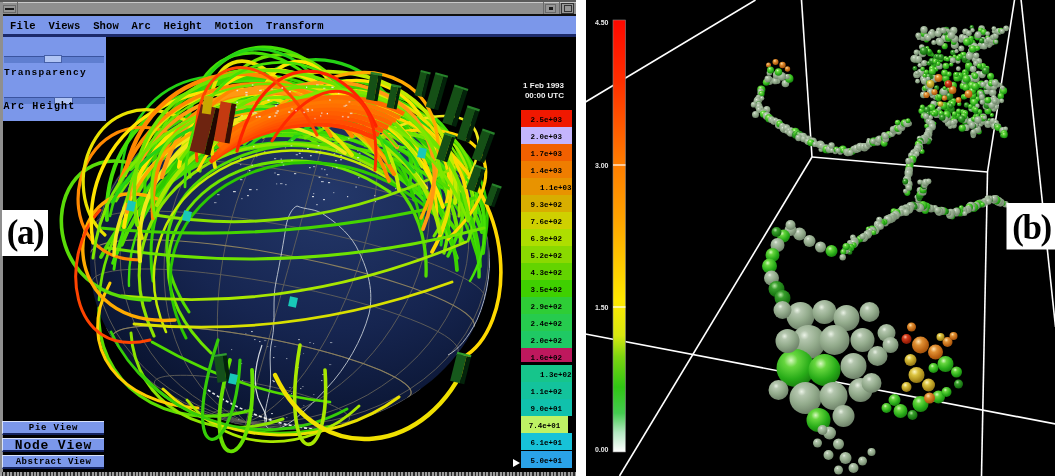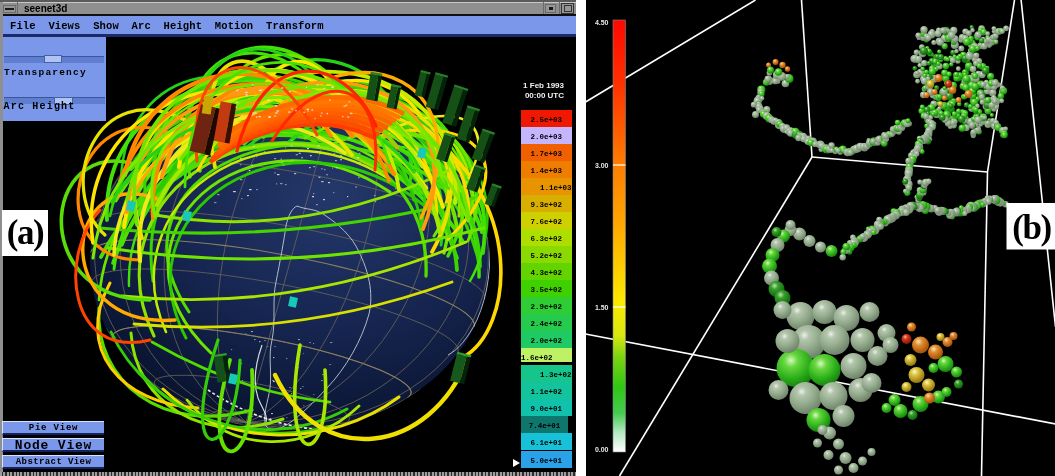--- a/index.html
+++ b/index.html
@@ -457,21 +457,20 @@
       <rect x="333.6" y="153.0" width="1.6" height="1.3" fill="#dfe4e8" opacity="0.55"></rect>
       <rect x="282.7" y="164.5" width="1.6" height="1.3" fill="#dfe4e8" opacity="0.56"></rect>
       <rect x="332.0" y="167.5" width="1.0" height="1.3" fill="#dfe4e8" opacity="0.51"></rect>
 </svg>
 
 <div style="position:absolute;left:0;top:0;width:576px;height:2px;background:#5a5a5a"></div>
 <div style="position:absolute;left:0;top:2px;width:576px;height:12px;background:#8f8f8f;border-top:1px solid #c8c8c8"></div>
 <div style="position:absolute;left:2.5px;top:4.5px;width:13px;height:8px;background:#969696;border:1px solid #6a6a6a"></div>
 <div style="position:absolute;left:5px;top:7.5px;width:9px;height:2.5px;background:#1a1a1a"></div>
 <div style="position:absolute;left:16.5px;top:2px;width:1px;height:12px;background:#6a6a6a"></div>
-<div style="position:absolute;left:24px;top:3px;width:200px;height:11px;font:bold 10px 'Liberation Sans';color:#000;line-height:11px">seenet3d</div>
 <div style="position:absolute;left:543px;top:2px;width:1px;height:12px;background:#6a6a6a"></div>
 <div style="position:absolute;left:545px;top:4px;width:11px;height:9px;background:#969696;border:1px solid #6a6a6a"></div>
 <div style="position:absolute;left:549px;top:7px;width:4px;height:3px;background:#1a1a1a"></div>
 <div style="position:absolute;left:559px;top:2px;width:1px;height:12px;background:#6a6a6a"></div>
 <div style="position:absolute;left:561px;top:3px;width:13px;height:11px;background:#969696;border:1px solid #333"></div>
 <div style="position:absolute;left:563.5px;top:5px;width:8px;height:7px;border:1.5px solid #333"></div>
 <div style="position:absolute;left:0;top:14px;width:576px;height:2px;background:#101010"></div>
 <div style="position:absolute;left:0;top:16px;width:576px;height:18px;background:#7b97ea"></div>
 <div class="mono" style="position:absolute;left:10px;top:16px;height:18px;line-height:21px;font-size:10.5px;letter-spacing:0.1px">File&nbsp;&nbsp;Views&nbsp;&nbsp;Show&nbsp;&nbsp;Arc&nbsp;&nbsp;Height&nbsp;&nbsp;Motion&nbsp;&nbsp;Transform</div>
 <div style="position:absolute;left:0;top:34px;width:576px;height:2.5px;background:#1c2a6a"></div>
@@ -499,25 +498,25 @@
     <div style="position:absolute;left:521px;top:177.7px;width:50.5px;height:17.05px;background:#e89300;color:#000;font:bold 7.5px 'Liberation Mono',monospace;text-align:right;line-height:21px;letter-spacing:0px">1.1e+03</div>
     <div style="position:absolute;left:521px;top:194.8px;width:50.5px;height:17.05px;background:#d8ae00;color:#000;font:bold 7.5px 'Liberation Mono',monospace;text-align:center;line-height:21px;letter-spacing:0px">9.3e+02</div>
     <div style="position:absolute;left:521px;top:211.8px;width:50.5px;height:17.05px;background:#cfd000;color:#000;font:bold 7.5px 'Liberation Mono',monospace;text-align:center;line-height:21px;letter-spacing:0px">7.6e+02</div>
     <div style="position:absolute;left:521px;top:228.9px;width:50.5px;height:17.05px;background:#aede00;color:#000;font:bold 7.5px 'Liberation Mono',monospace;text-align:center;line-height:21px;letter-spacing:0px">6.3e+02</div>
     <div style="position:absolute;left:521px;top:245.9px;width:50.5px;height:17.05px;background:#8ad900;color:#000;font:bold 7.5px 'Liberation Mono',monospace;text-align:center;line-height:21px;letter-spacing:0px">5.2e+02</div>
     <div style="position:absolute;left:521px;top:263.0px;width:50.5px;height:17.05px;background:#63d400;color:#000;font:bold 7.5px 'Liberation Mono',monospace;text-align:center;line-height:21px;letter-spacing:0px">4.3e+02</div>
     <div style="position:absolute;left:521px;top:280.0px;width:50.5px;height:17.05px;background:#3fd000;color:#000;font:bold 7.5px 'Liberation Mono',monospace;text-align:center;line-height:21px;letter-spacing:0px">3.5e+02</div>
     <div style="position:absolute;left:521px;top:297.1px;width:50.5px;height:17.05px;background:#2ecd36;color:#000;font:bold 7.5px 'Liberation Mono',monospace;text-align:center;line-height:21px;letter-spacing:0px">2.9e+02</div>
     <div style="position:absolute;left:521px;top:314.1px;width:50.5px;height:17.05px;background:#26cb4e;color:#000;font:bold 7.5px 'Liberation Mono',monospace;text-align:center;line-height:21px;letter-spacing:0px">2.4e+02</div>
     <div style="position:absolute;left:521px;top:331.1px;width:50.5px;height:17.05px;background:#1fc964;color:#000;font:bold 7.5px 'Liberation Mono',monospace;text-align:center;line-height:21px;letter-spacing:0px">2.0e+02</div>
-    <div style="position:absolute;left:521px;top:348.2px;width:50.5px;height:14px;background:#bef264;color:#000;font:bold 7.5px 'Liberation Mono',monospace;text-align:left;line-height:21px;letter-spacing:0px">1.6e+02</div>
+    <div style="position:absolute;left:521px;top:348.2px;width:50.5px;height:14px;background:#be185d;color:#000;font:bold 7.5px 'Liberation Mono',monospace;text-align:center;line-height:21px;letter-spacing:0px">1.6e+02</div>
     <div style="position:absolute;left:521px;top:365.2px;width:50.5px;height:17.05px;background:#16c58b;color:#000;font:bold 7.5px 'Liberation Mono',monospace;text-align:right;line-height:21px;letter-spacing:0px">1.3e+02</div>
     <div style="position:absolute;left:521px;top:382.3px;width:50.5px;height:17.05px;background:#13c39c;color:#000;font:bold 7.5px 'Liberation Mono',monospace;text-align:center;line-height:21px;letter-spacing:0px">1.1e+02</div>
     <div style="position:absolute;left:521px;top:399.4px;width:50.5px;height:17.05px;background:#10c1ac;color:#000;font:bold 7.5px 'Liberation Mono',monospace;text-align:center;line-height:21px;letter-spacing:0px">9.0e+01</div>
-    <div style="position:absolute;left:521px;top:416.4px;width:47px;height:17.05px;background:#0f766e;color:#000;font:bold 7.5px 'Liberation Mono',monospace;text-align:center;line-height:21px;letter-spacing:0px">7.4e+01</div>
+    <div style="position:absolute;left:521px;top:416.4px;width:47px;height:17.05px;background:#bef264;color:#000;font:bold 7.5px 'Liberation Mono',monospace;text-align:center;line-height:21px;letter-spacing:0px">7.4e+01</div>
     <div style="position:absolute;left:521px;top:433.4px;width:50.5px;height:17.05px;background:#17c2d8;color:#000;font:bold 7.5px 'Liberation Mono',monospace;text-align:center;line-height:21px;letter-spacing:0px">6.1e+01</div>
     <div style="position:absolute;left:521px;top:450.5px;width:50.5px;height:17.05px;background:#2aa2e8;color:#000;font:bold 7.5px 'Liberation Mono',monospace;text-align:center;line-height:21px;letter-spacing:0px">5.0e+01</div>
     <div style="position:absolute;left:513px;top:459px;width:0;height:0;border-left:7px solid #fff;border-top:4px solid transparent;border-bottom:4px solid transparent"></div>
 
 <div style="position:absolute;left:0;top:471.5px;width:575.5px;height:4.5px;background:repeating-linear-gradient(90deg,#9c9c9c 0 2px,#2e2e2e 2px 3.4px)"></div>
 
 <div style="position:absolute;left:2px;top:210px;width:46px;height:45.5px;background:#fff;color:#000;font:bold 35px 'Liberation Serif';text-align:center;line-height:45px;letter-spacing:-1.5px">(a)</div>
 <svg style="position:absolute;left:575.5px;top:0" width="479.5" height="476" viewBox="575.5 0 479.5 476">
 <defs>
 <radialGradient id="sgrey" cx="0.38" cy="0.3" r="0.9">

